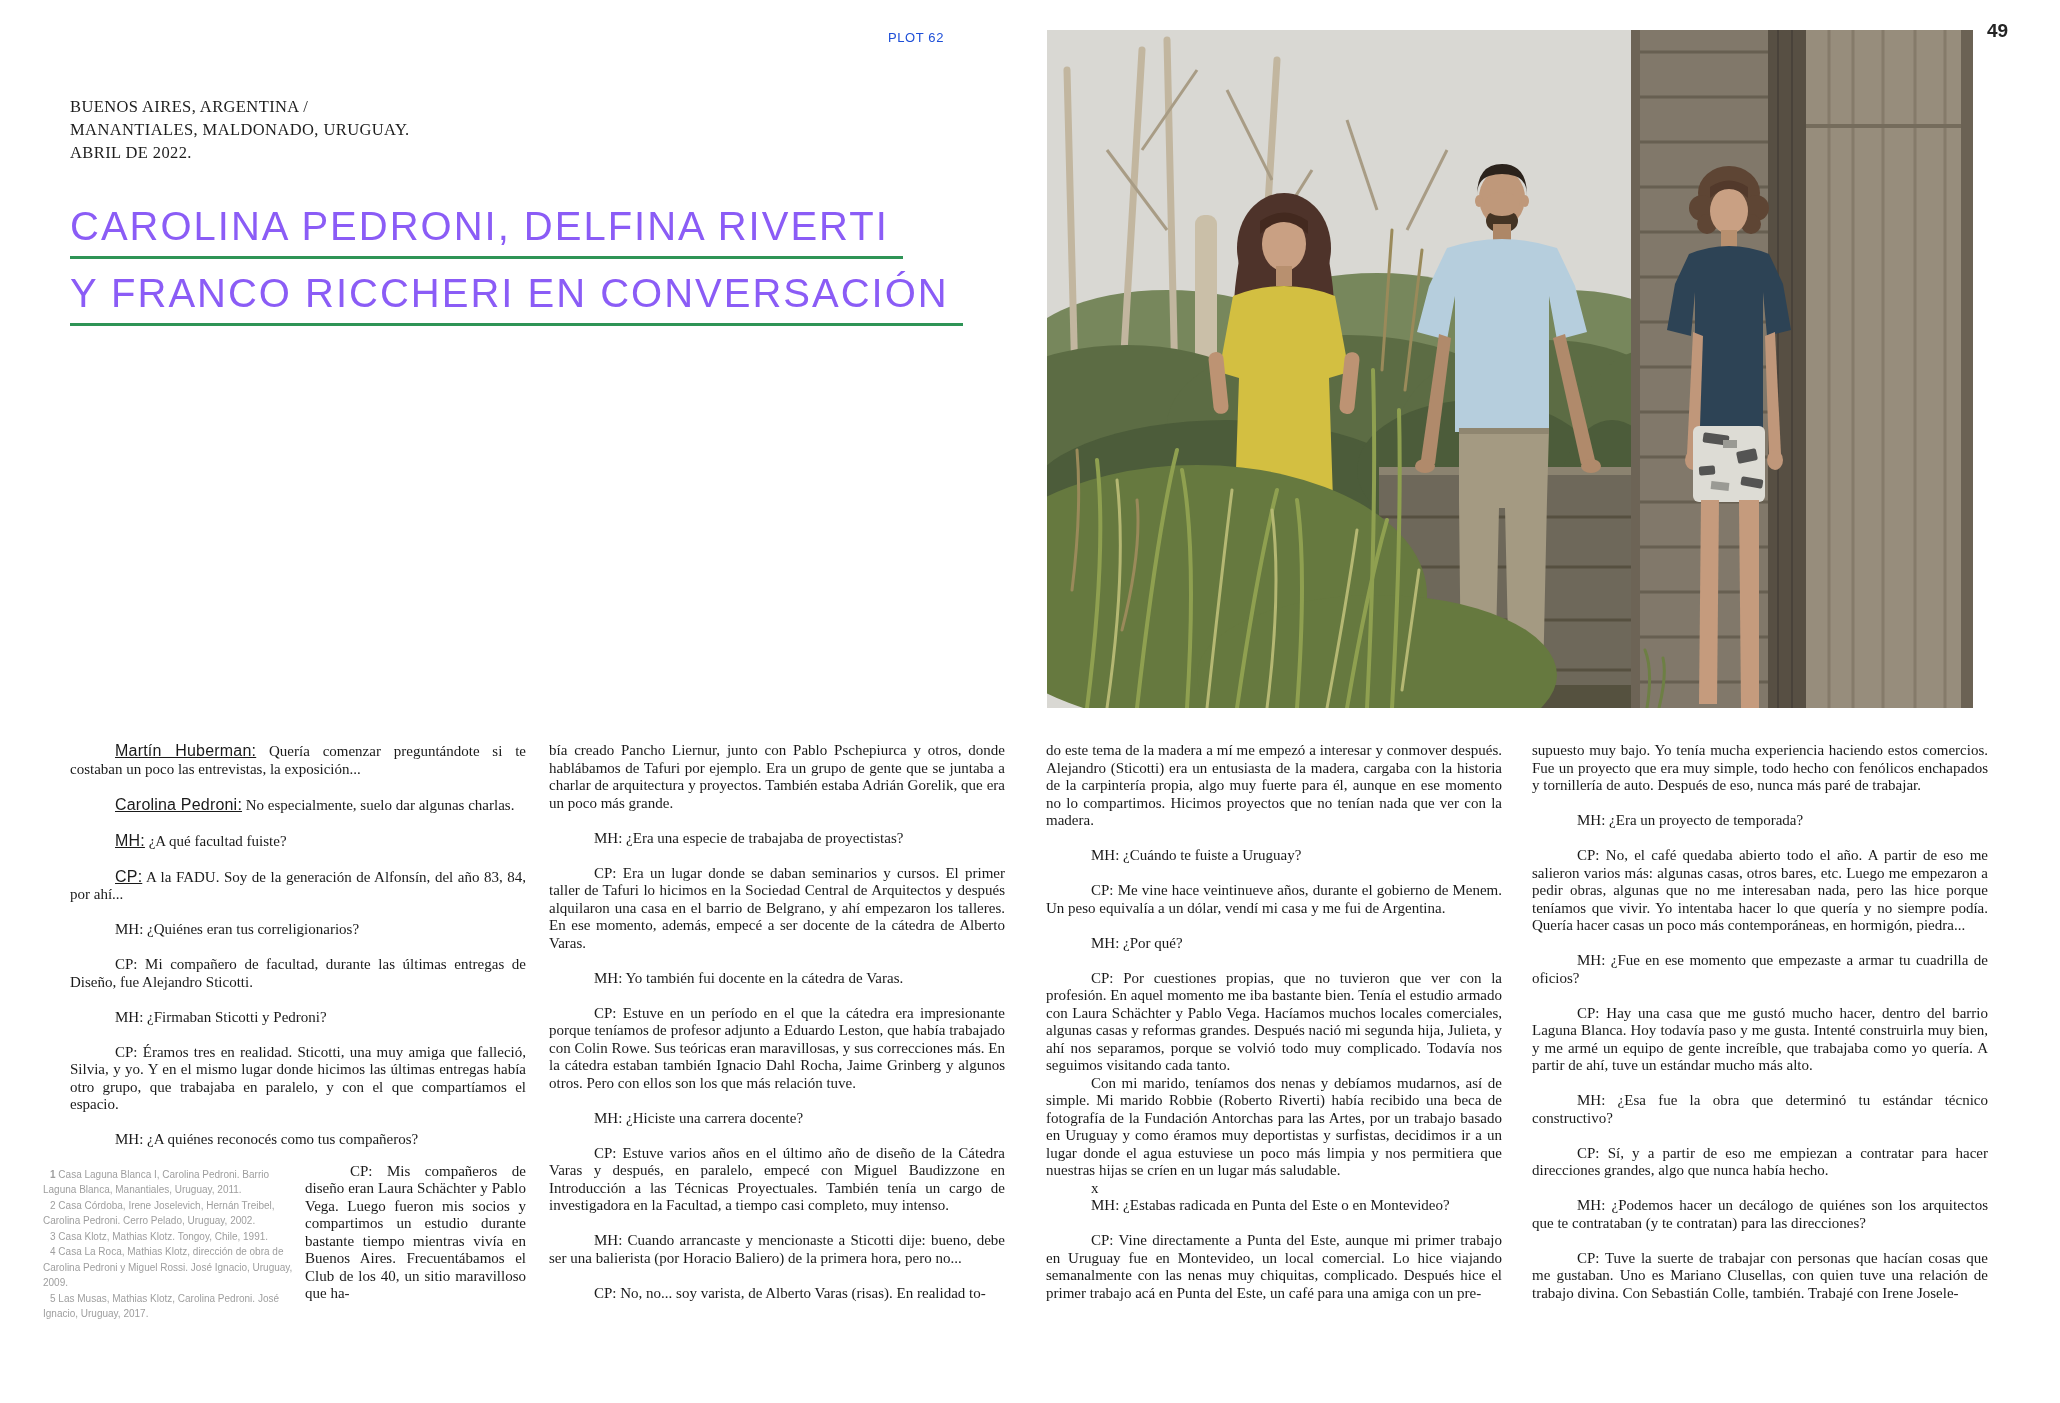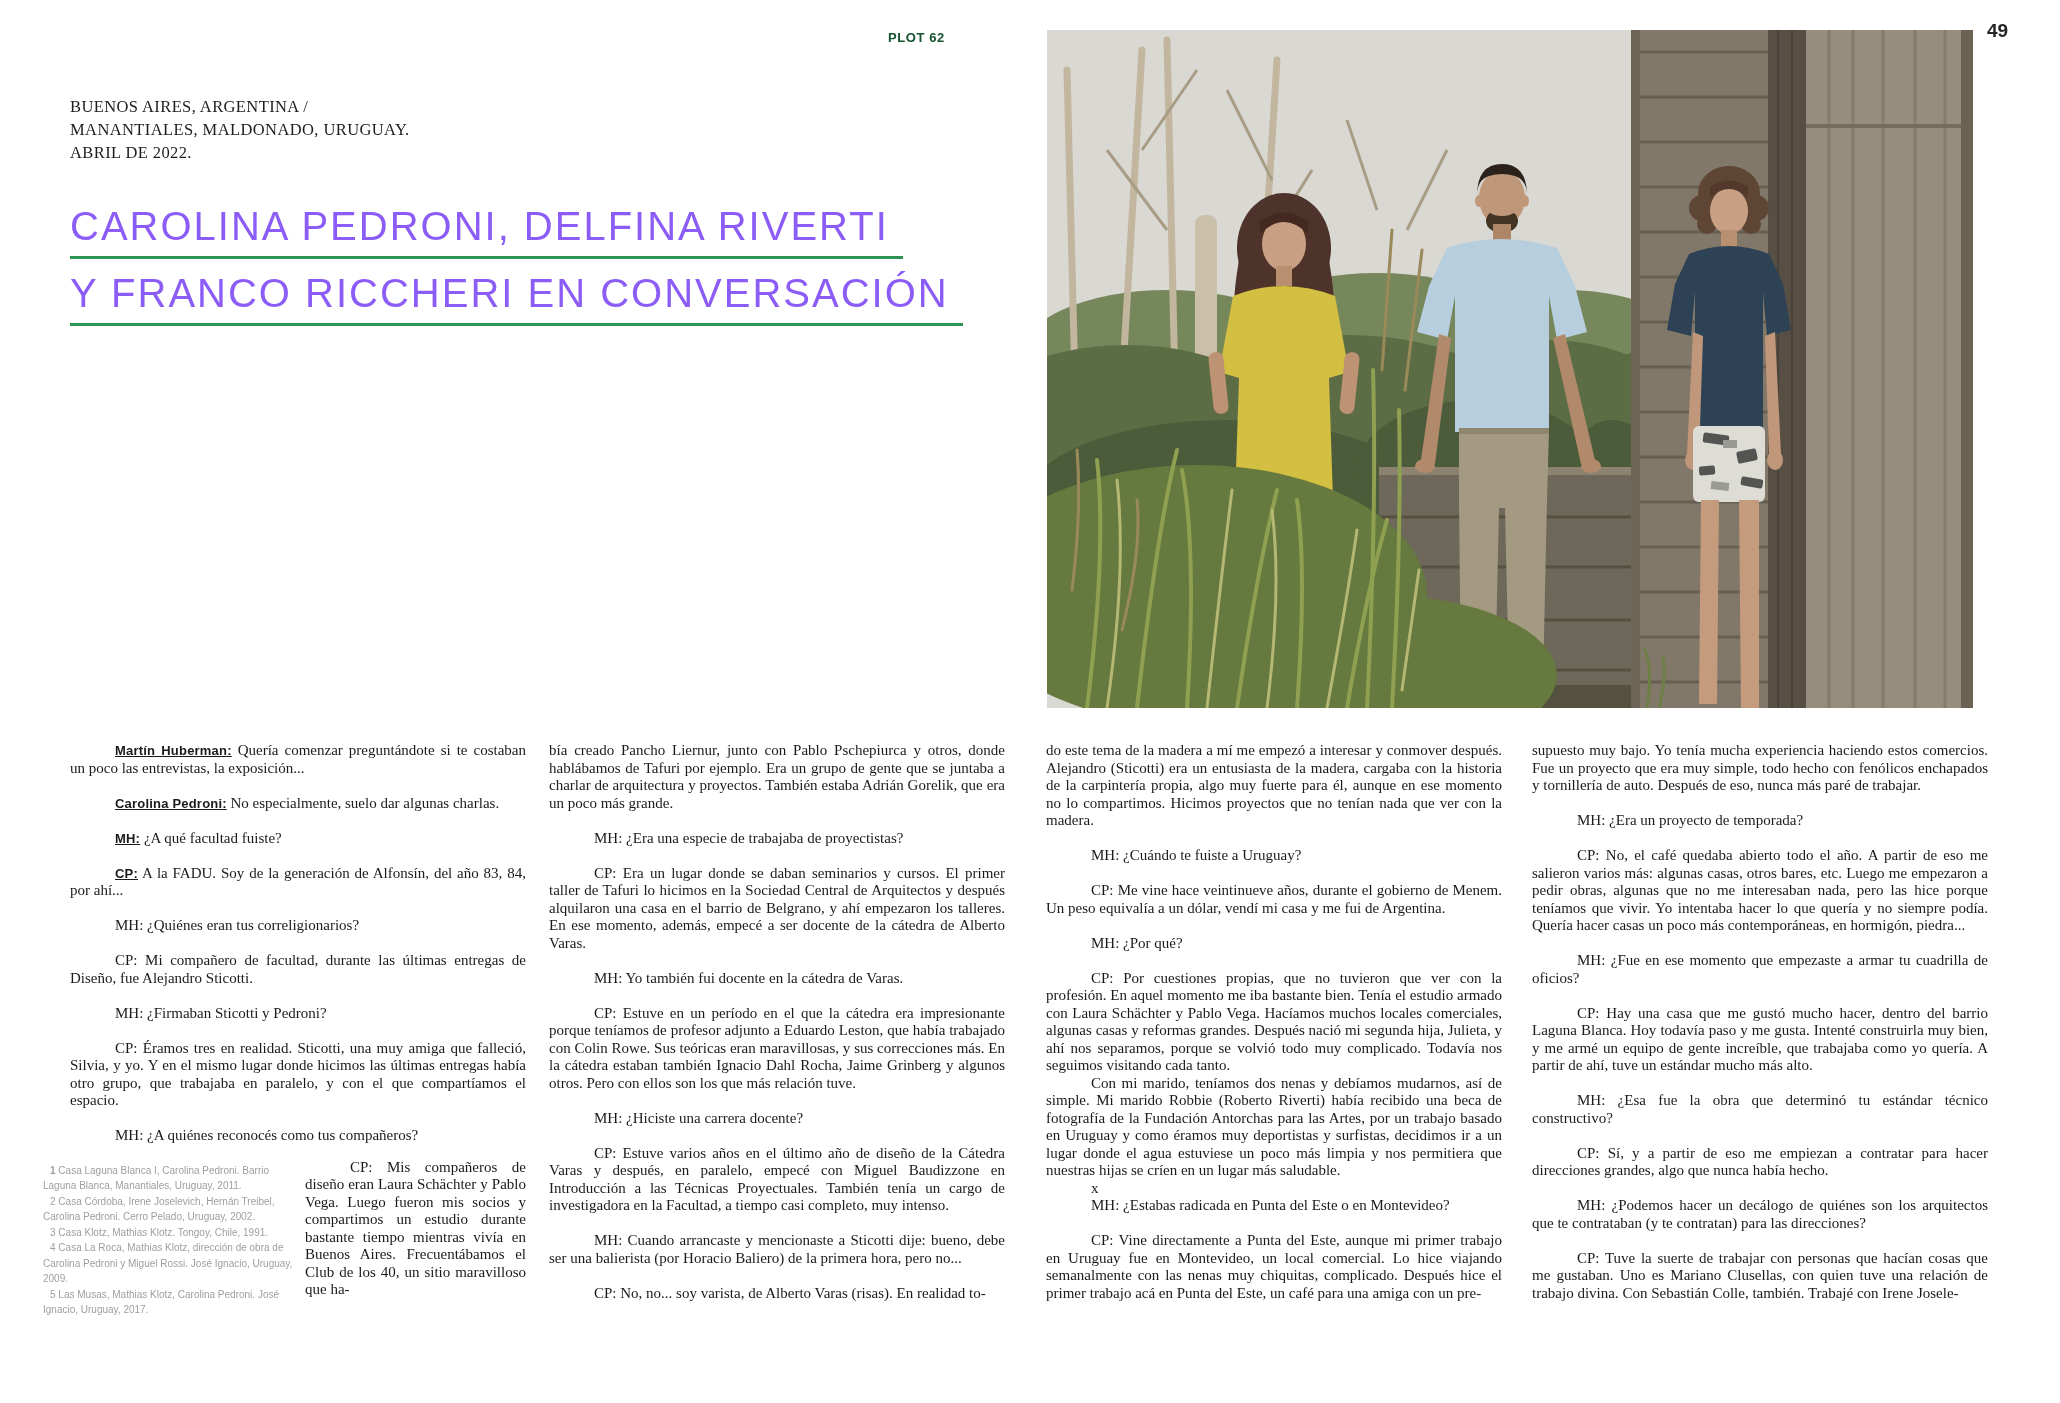--- a/index.html
+++ b/index.html
@@ -2,22 +2,22 @@
 <html><head>
 <meta charset="utf-8">
 <style>
   html,body{margin:0;padding:0;}
   body{
     width:2060px;height:1403px;position:relative;background:#ffffff;
     font-family:"Liberation Serif",serif;color:#1a1a1a;overflow:hidden;
   }
   .plot-label{
     position:absolute;left:888px;top:30px;
-    font-family:"Liberation Sans",sans-serif;font-size:13px;font-weight:700;
-    letter-spacing:.6px;color:#14532d;
+    font-family:"Liberation Sans",sans-serif;font-size:13px;font-weight:400;
+    letter-spacing:.6px;color:#1d4ed8;
   }
   .page-number{
     position:absolute;left:1987px;top:20px;
     font-family:"Liberation Sans",sans-serif;font-size:19px;font-weight:700;color:#242424;
   }
   .dateline{
     position:absolute;left:70px;top:95px;
     font-family:Liberation Serif, serif;font-size:16.5px;font-weight:400;
     letter-spacing:.4px;line-height:23px;color:#1d1d1d;
   }
@@ -40,21 +40,21 @@
     font-size:15px;line-height:17.5px;text-align:justify;color:#1a1a1a;
   }
   .col1{left:70px;}
   .col2{left:549px;}
   .col3{left:1046px;}
   .col4{left:1532px;}
   .para{margin:0 0 17.5px 0;text-indent:45px;}
   .para.tight{margin-bottom:0;}
   .para.noindent{text-indent:0;}
   .speaker{
-    font-family:"Liberation Sans",sans-serif;font-weight:700;font-size:13px;
+    font-family:"Liberation Sans",sans-serif;font-weight:400;font-size:16px;
     text-decoration:underline;letter-spacing:.2px;
   }
   .fnrow{display:flex;margin-left:-27px;margin-top:14px;}
   .fnblock{width:252px;flex:0 0 auto;padding-top:4px;}
   .footnote{
     font-family:"Liberation Sans",sans-serif;font-size:10px;line-height:15.5px;
     color:#9E9E9E;margin:0;text-align:left;text-indent:7px;
   }
   .fn-num{font-weight:400;}
   .fn-num.bold{font-weight:700;}

